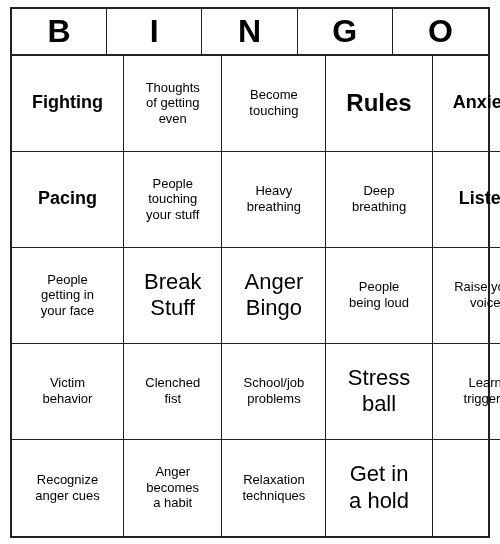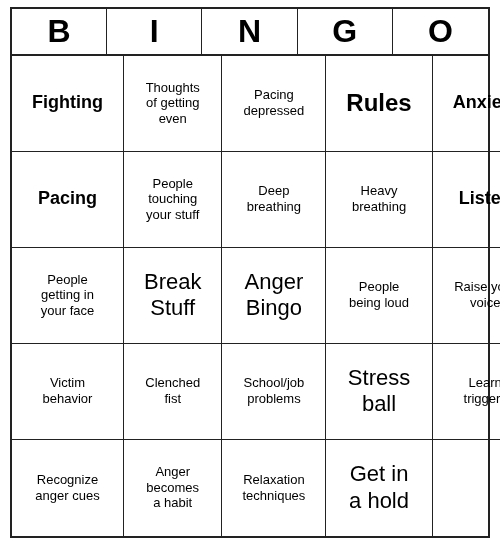--- a/index.html
+++ b/index.html
@@ -79,27 +79,27 @@
   <div class="bingo-header">
   <div class="bingo-header-cell">B</div>
       <div class="bingo-header-cell">I</div>
       <div class="bingo-header-cell">N</div>
       <div class="bingo-header-cell">G</div>
       <div class="bingo-header-cell">O</div>
     </div>
   <div class="bingo-grid">
   <div class="bingo-cell medium-text">Fighting</div>
       <div class="bingo-cell">Thoughts of getting even</div>
-      <div class="bingo-cell">Pacing depressed</div>
+      <div class="bingo-cell">Become touching</div>
       <div class="bingo-cell xlarge-text">Rules</div>
       <div class="bingo-cell medium-text">Anxiety</div>
       <div class="bingo-cell medium-text">Pacing</div>
       <div class="bingo-cell">People touching your stuff</div>
+      <div class="bingo-cell">Heavy breathing</div>
       <div class="bingo-cell">Deep breathing</div>
-      <div class="bingo-cell">Heavy breathing</div>
       <div class="bingo-cell medium-text">Listen</div>
       <div class="bingo-cell">People getting in your face</div>
       <div class="bingo-cell large-text">Break Stuff</div>
       <div class="bingo-cell large-text">Anger Bingo</div>
       <div class="bingo-cell">People being loud</div>
       <div class="bingo-cell">Raise your voice</div>
       <div class="bingo-cell">Victim behavior</div>
       <div class="bingo-cell">Clenched fist</div>
       <div class="bingo-cell">School/job problems</div>
       <div class="bingo-cell large-text">Stress ball</div>

